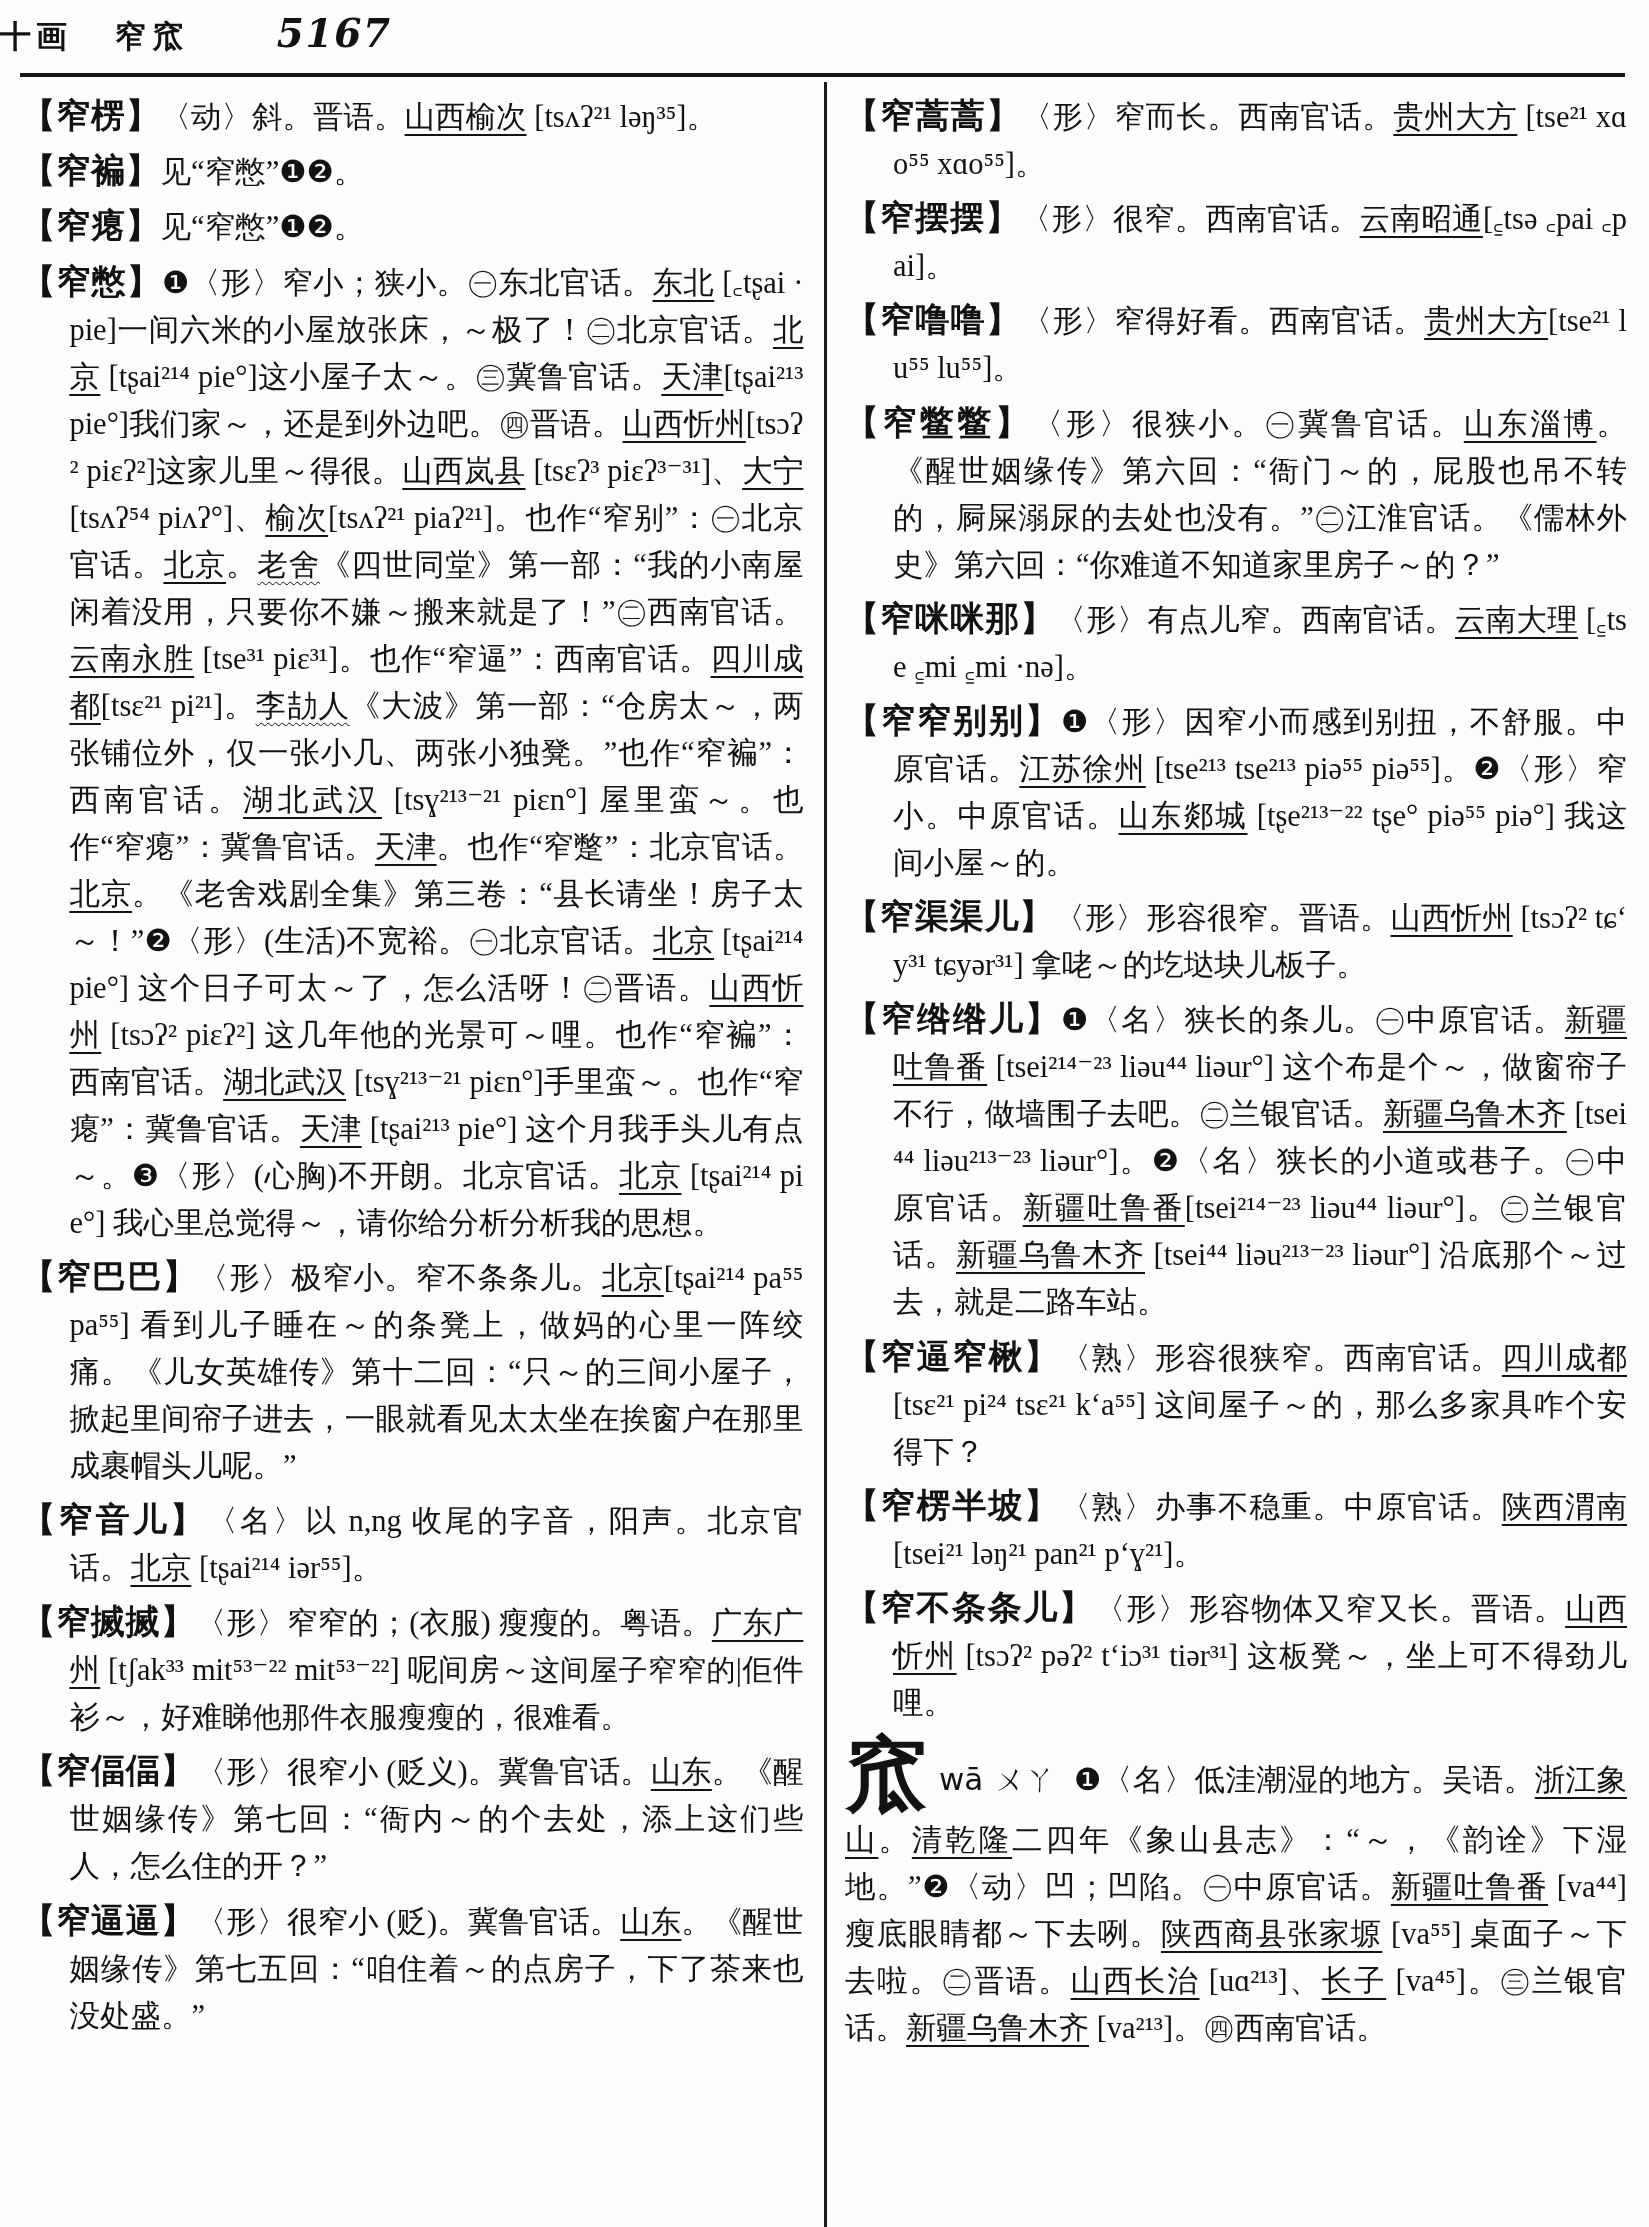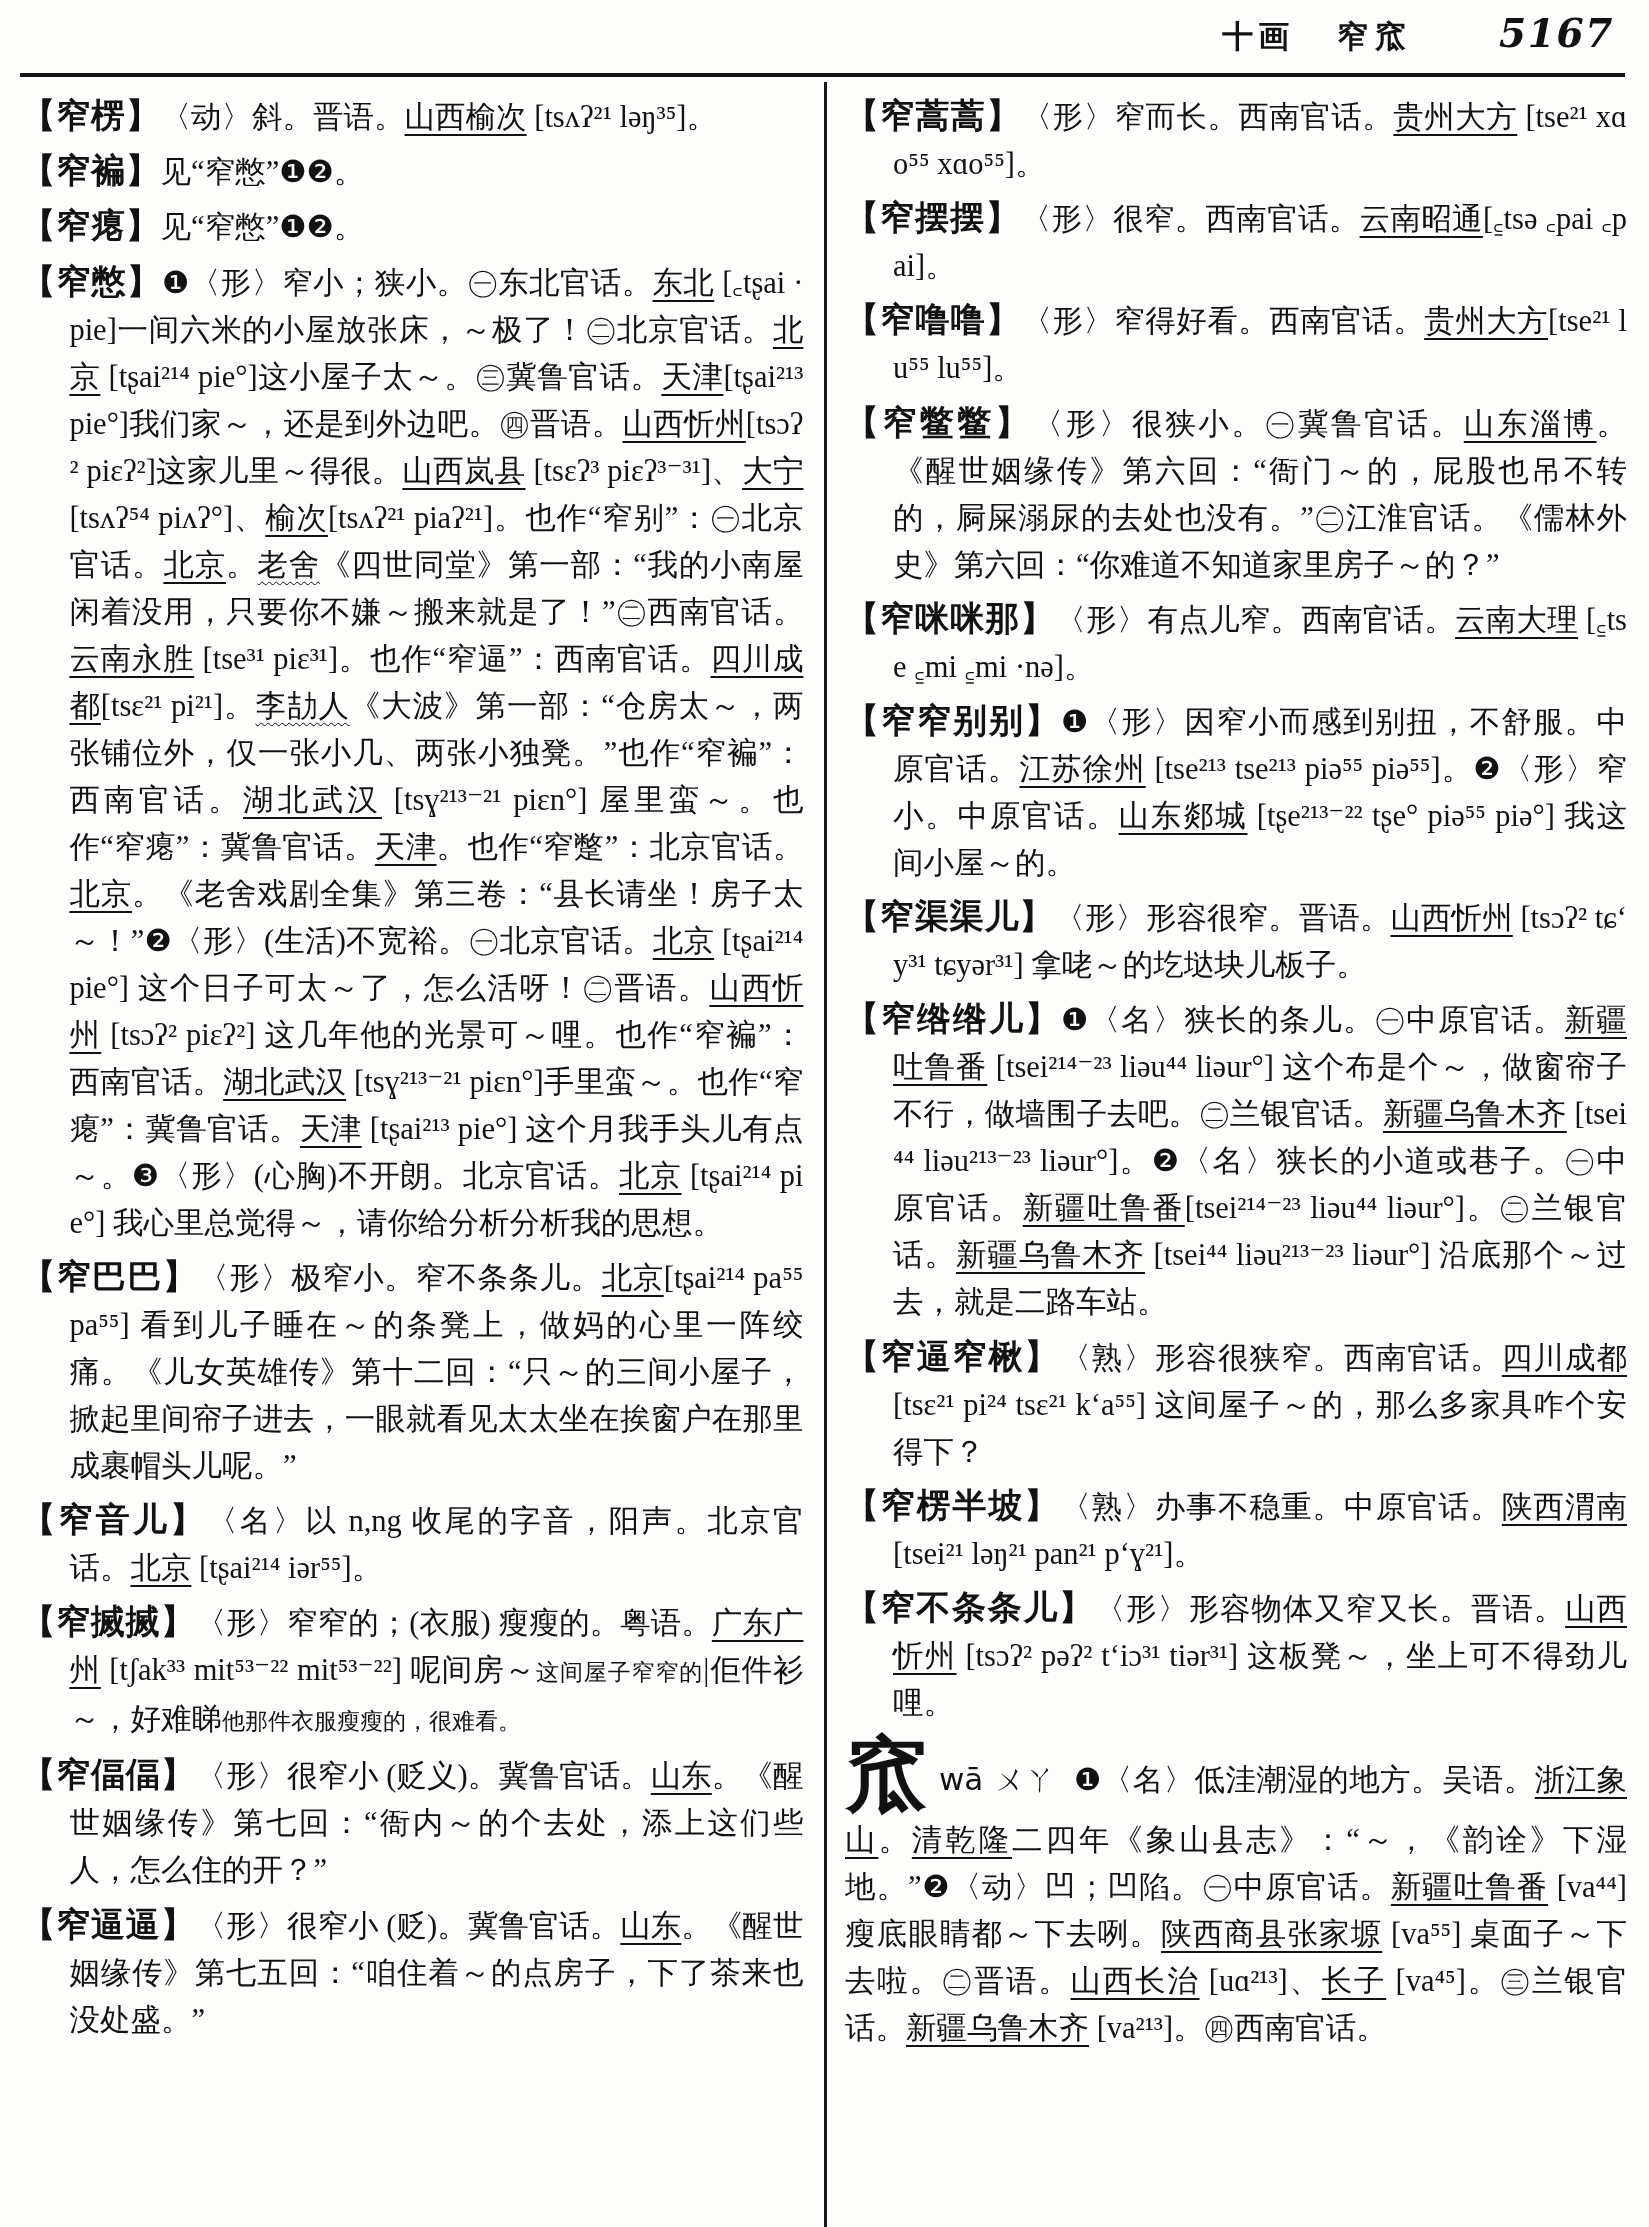--- a/index.html
+++ b/index.html
@@ -1,37 +1,37 @@
 <!DOCTYPE html>
 <html style="font-size:13.2px"><head>
 <meta charset="utf-8">
 <style>
   html,body{margin:0;padding:0;background:#e8e8e4;}
   #page{position:relative;width:1650px;height:2227px;background:#fdfdfb;color:#121212;
         font-family:"Liberation Serif","DejaVu Serif",serif;overflow:hidden;}
   
-  #header{position:absolute;top:10px;left:0;width:1614px;text-align:right;
+  #header{position:absolute;top:10px;left:0;width:1614px;text-align:left;
           font-size:31px;font-weight:bold;white-space:nowrap;}
   #header .sec{letter-spacing:5px;}
   #header .range{margin-left:35px;letter-spacing:6.6px;}
   #header .pageno{margin-left:79px;font-style:italic;font-size:39px;
                   font-family:"DejaVu Serif",serif;letter-spacing:1.6px;}
   #header-rule{position:absolute;top:73px;left:20px;width:1605px;height:4.1px;background:#151515;}
   #column-divider{position:absolute;top:82px;left:824px;width:2.5px;height:2145px;background:#181818;}
   
   .col{position:absolute;top:94px;width:782px;}
   #col-left{left:21.4px;}
   #col-right{left:845px;}
   .entry{margin:0 0 8.2px 0;font-size:30.5px;line-height:47px;text-align:justify;
          padding-left:48px;text-indent:-48px;word-break:break-all;}
   .entry.charhead{padding-left:0;text-indent:0;}
   .hw{font-weight:bold;font-size:34px;letter-spacing:0.8px;line-height:1;}
   .ul{text-decoration:underline;text-decoration-thickness:2.1px;text-underline-offset:7.4px;}
   .wavy{text-decoration:underline wavy;text-decoration-thickness:1.2px;text-underline-offset:5.8px;}
-  .small{font-size:23px;}
+  .small{font-size:29px;}
   .bigchar{font-size:82px;line-height:1;font-weight:bold;vertical-align:-13.2px;
            margin-right:11.5px;letter-spacing:0;}
   .pinyin{font-size:31px;font-family:"DejaVu Sans","Liberation Sans",sans-serif;margin-right:6.6px;}
 </style>
 </head>
 <body>
 
 <div id="page">
   <div id="header">
     <span class="sec">十画</span>

